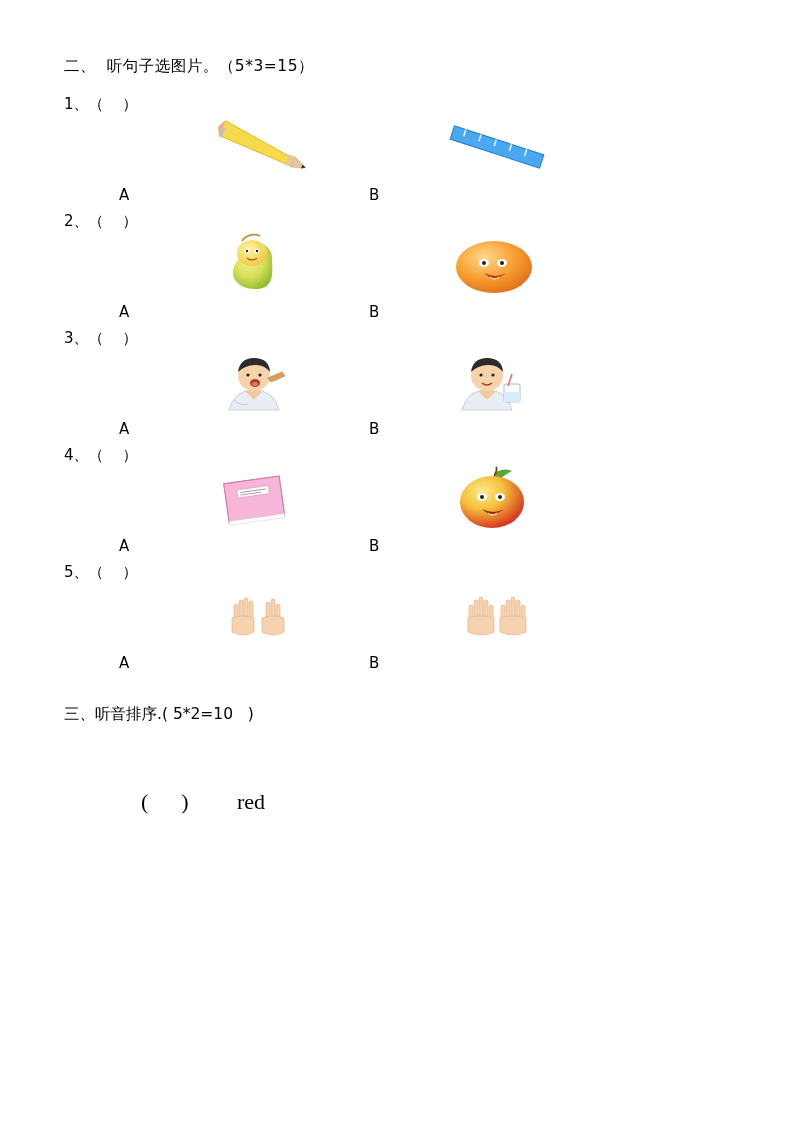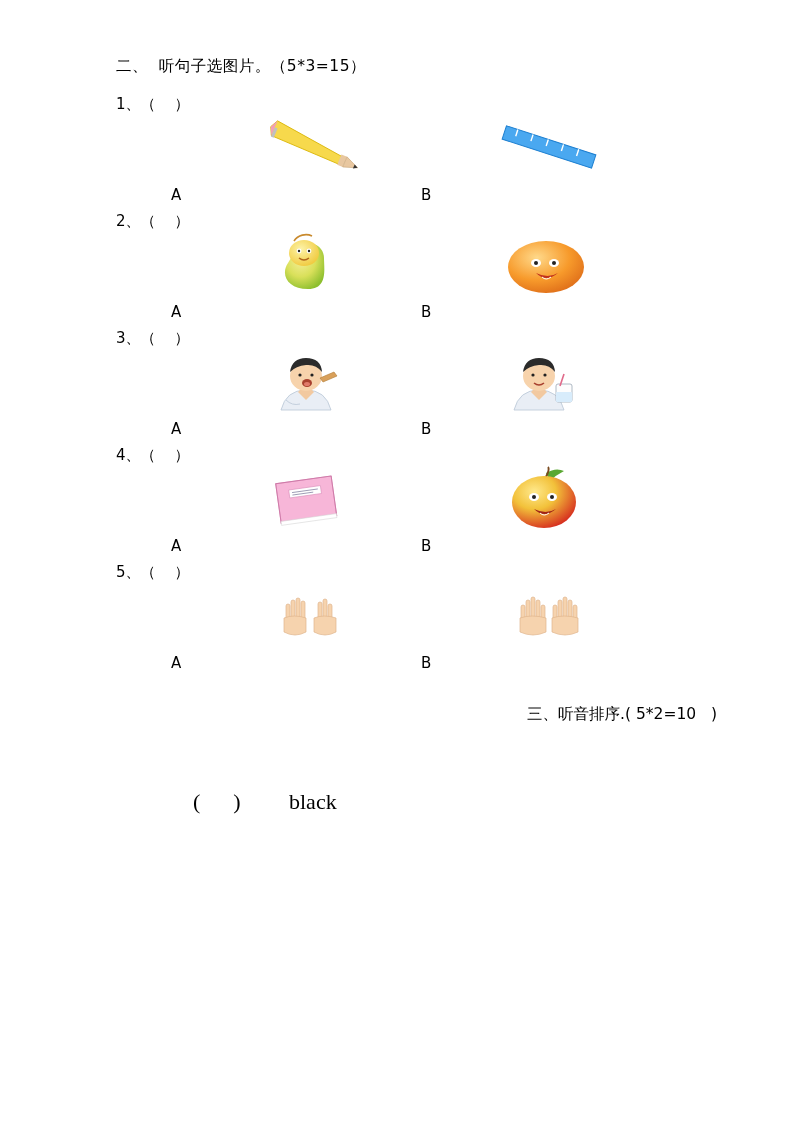--- a/index.html
+++ b/index.html
@@ -13,21 +13,21 @@
     font-family: "Liberation Serif", serif;
     color: #000000;
     position: relative;
     overflow: hidden;
   }
   .page {
     position: relative;
     width: 793px;
     height: 1122px;
     box-sizing: border-box;
-    padding: 56px 76px 0 116px;
+    padding: 56px 76px 0 64px;
     border-radius: 16px;
   }
   .section-title {
     font-family: "DejaVu Sans", sans-serif;
     font-size: 15.5px;
     letter-spacing: 0.5px;
     margin: 0 0 18px 0;
     white-space: pre;
   }
   .qline {
@@ -73,21 +73,20 @@
     left: 305px;
     top: 0;
   }
   .svgbox { display: block; }
 
   .sec3-title {
     font-family: "DejaVu Sans", sans-serif;
     font-size: 15.5px;
     margin: 26px 0 14px 0;
     white-space: pre;
-    text-align: right;
   }
   .word-list {
     margin: 0;
     padding: 0 0 0 44px;
     list-style: none;
   }
   .word-row {
     font-family: "Liberation Serif", serif;
     font-size: 22px;
     line-height: 42px;
@@ -325,21 +324,21 @@
     <div class="label-row">
       <span class="label-a">A</span>
       <span class="label-b">B</span>
     </div>
   </div>
 
   <p class="sec3-title">三、听音排序.( 5*2=10   )</p>
 
   <ul class="word-list">
     <li class="word-row">
-      <span class="word-paren">(      )</span><span class="word-text">black</span>
+      <span class="word-paren">(      )</span><span class="word-text">red</span>
     </li>
     <li class="word-row">
       
     </li>
 
   </ul>
 
 </div>
 
 </body></html>

